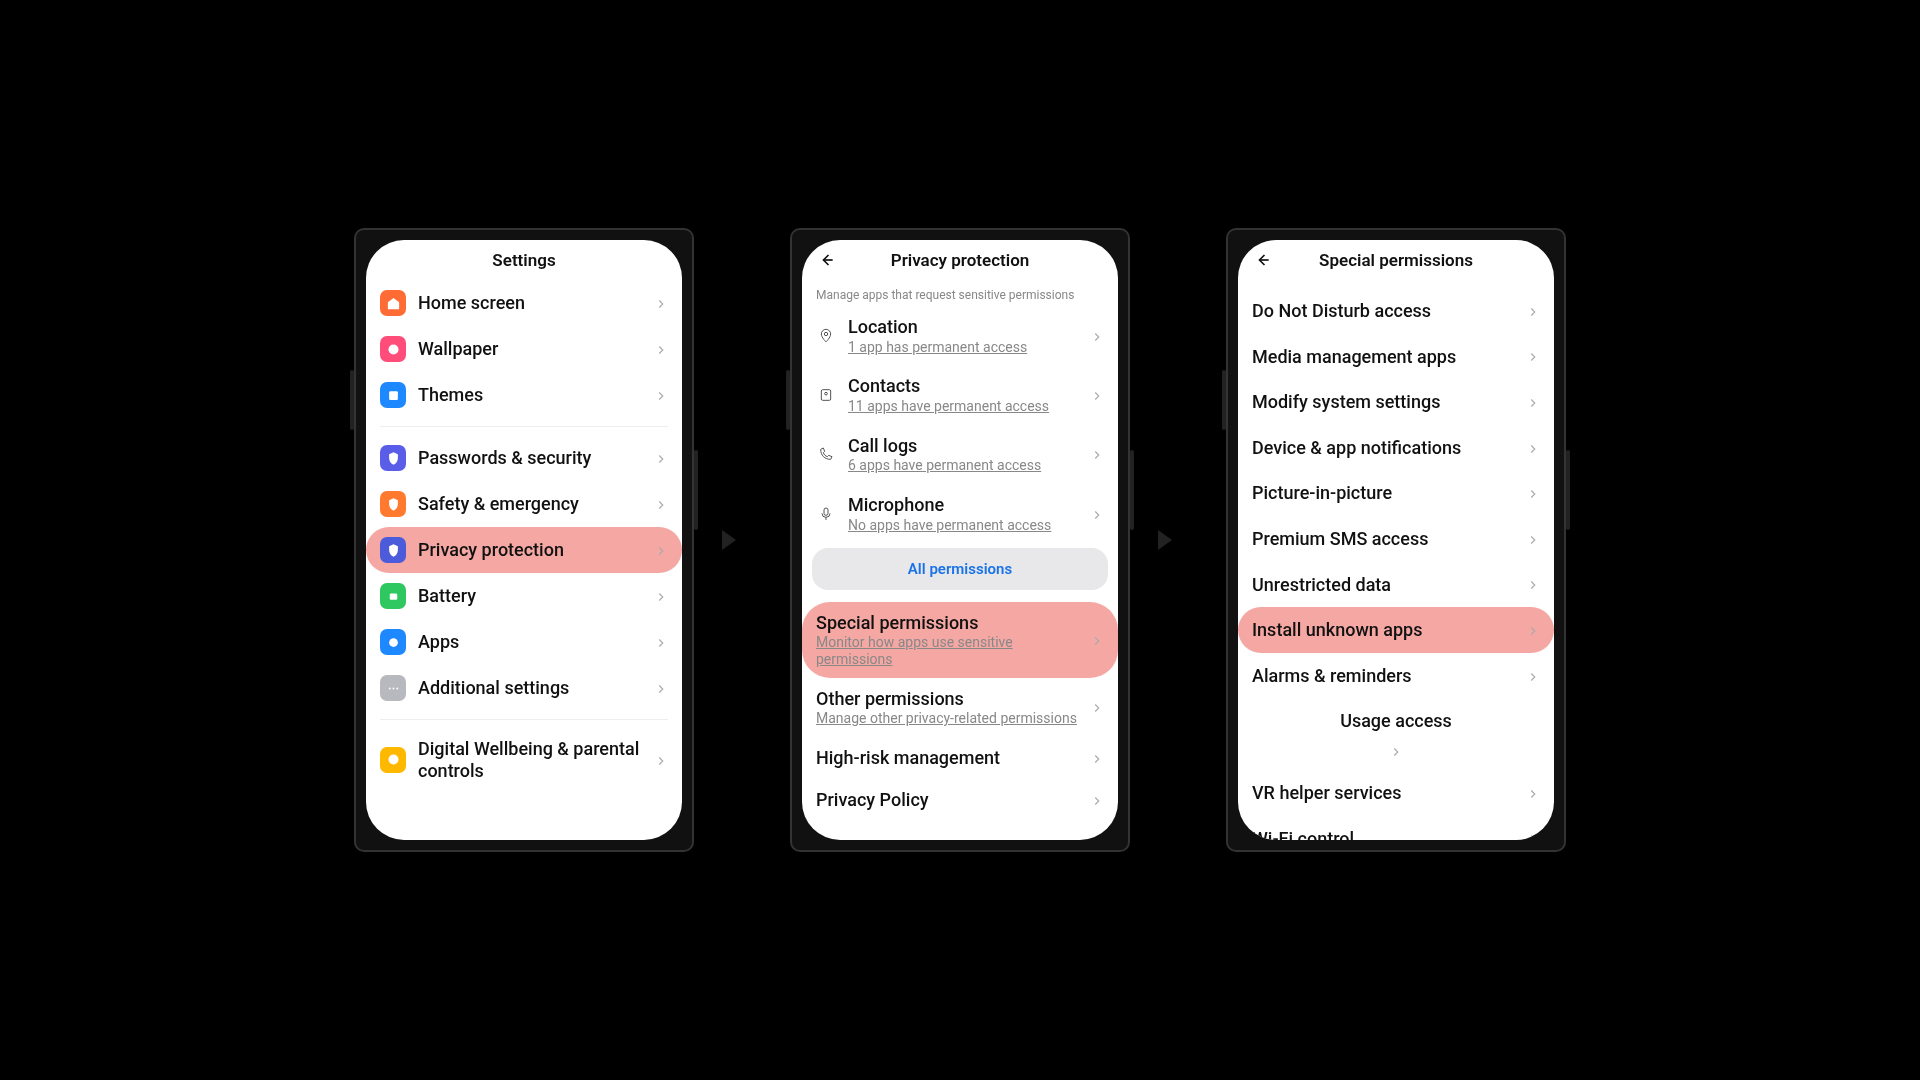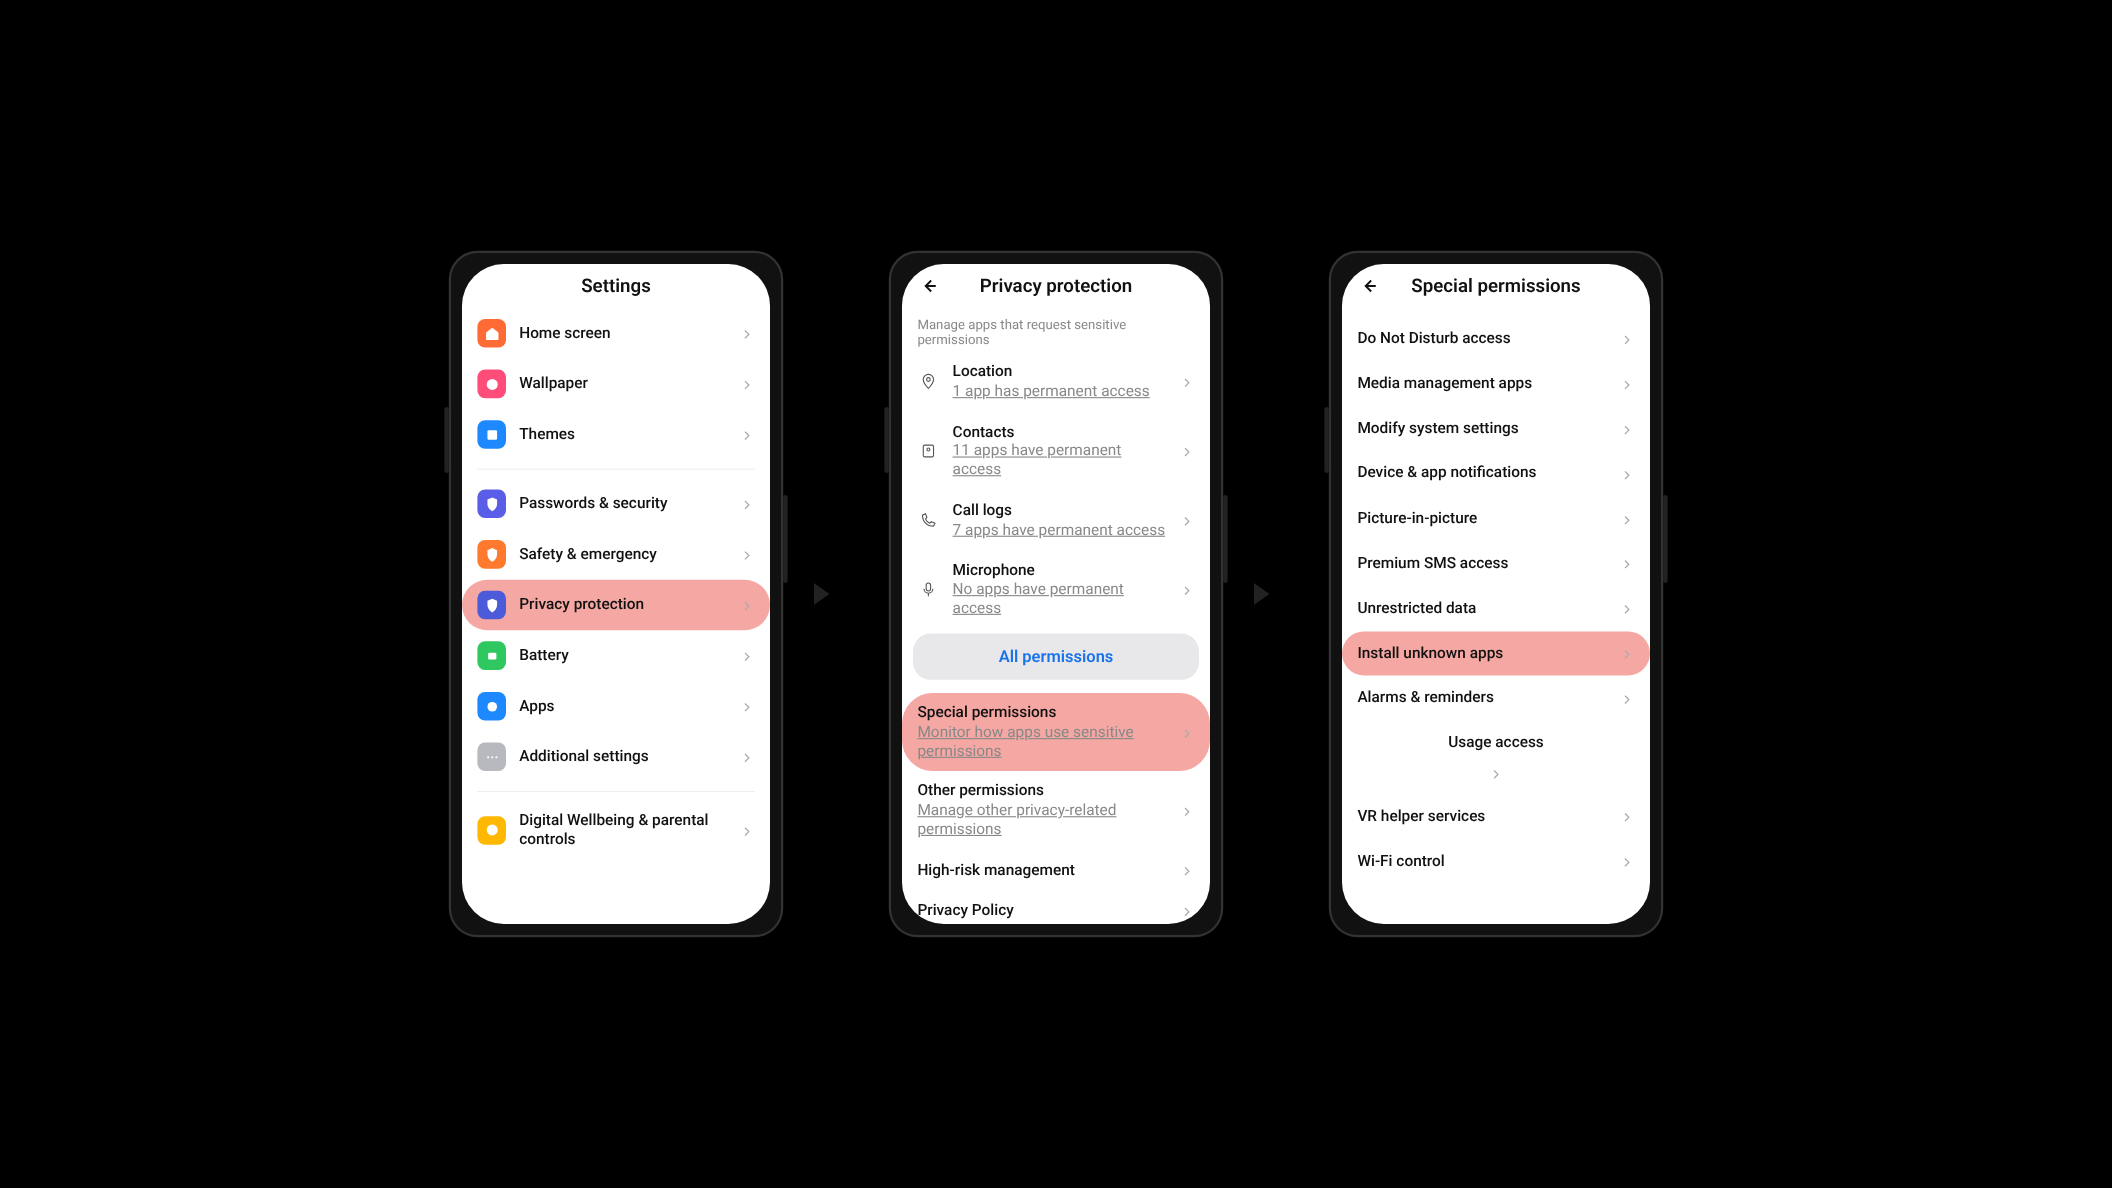--- a/index.html
+++ b/index.html
@@ -7,24 +7,24 @@
     width: 1920px;
     height: 1080px;
     background: #000;
     display: flex;
     align-items: center;
     justify-content: center;
     gap: 80px;
     font-family: -apple-system, BlinkMacSystemFont, "Segoe UI", Roboto, sans-serif;
   }
   .phone-frame {
-    width: 300px;
+    width: 336px;
     height: 620px;
     background: #111;
-    border-radius: 24px;
+    border-radius: 8px;
     padding: 10px;
     position: relative;
     box-shadow: 0 0 0 2px #333;
   }
   .phone-frame::before {
     content: '';
     position: absolute;
     top: 140px;
     left: -6px;
     width: 4px;
@@ -108,21 +108,21 @@
   .sm-icon {
     width: 20px;
     height: 20px;
     flex-shrink: 0;
     display: flex;
     align-items: center;
     justify-content: center;
   }
   .sm-icon svg { width: 16px; height: 16px; fill: none; stroke: #555; stroke-width: 1.5; }
   .row-text { flex: 1; display: flex; flex-direction: column; gap: 1px; }
-  .row-label { font-size: 14px; color: #111; font-weight: 500; line-height: 1.2; }
+  .row-label { font-size: 18px; color: #111; font-weight: 500; line-height: 1.2; }
   .row-sub { font-size: 14px; color: #888; line-height: 1.2; text-decoration: underline; }
   .chev {
     width: 14px;
     height: 14px;
     flex-shrink: 0;
   }
   .chev svg { width: 14px; height: 14px; fill: none; stroke: #aaa; stroke-width: 2; }
   .divider { height: 1px; background: #eee; margin: 8px 4px; }
   .section-hint {
     font-size: 12px;
@@ -378,21 +378,21 @@
       </div>
 
       <div class="row">
         <span class="sm-icon">
             <svg viewBox="0 0 24 24">
               <path d="M4 5c0 9 6 15 15 15l2-4-5-2-2 2c-3-1-5-3-6-6l2-2-2-5z"></path>
             </svg>
           </span>
         <div class="row-text">
           <span class="row-label">Call logs</span>
-          <span class="row-sub">7 apps have permanent access</span>
+          <span class="row-sub">6 apps have permanent access</span>
         </div>
         <span class="chev"><svg viewBox="0 0 24 24">
               <polyline points="9 6 15 12 9 18"></polyline>
             </svg></span>
       </div>
 
       <div class="row">
         <span class="sm-icon">
             <svg viewBox="0 0 24 24">
               <rect x="9" y="3" width="6" height="11" rx="3"></rect>

